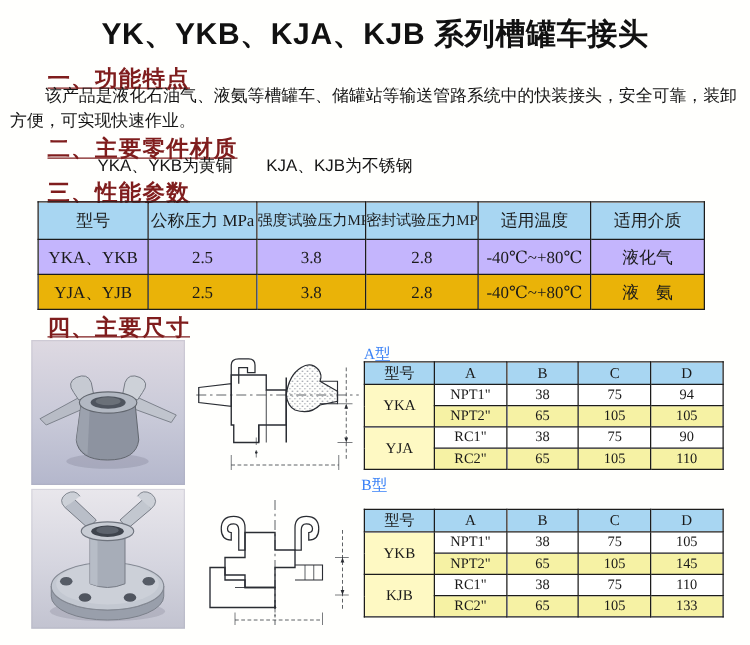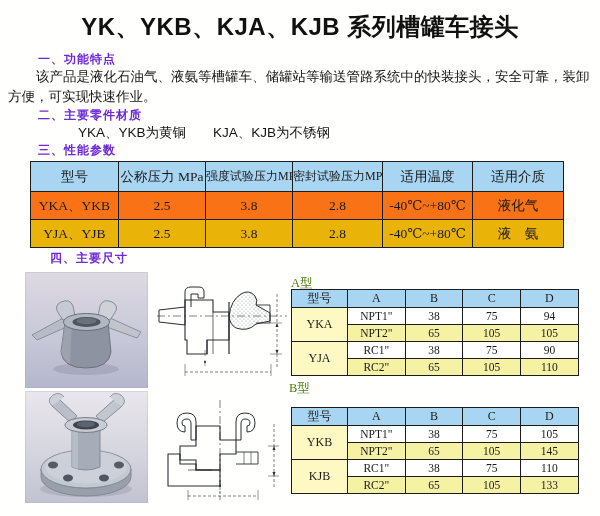--- a/index.html
+++ b/index.html
@@ -9,42 +9,42 @@
     color:#1a1a1a;overflow:hidden;position:relative;
   }
   .page{position:absolute;inset:0;width:600px;height:516px;padding-left:31px;}
   .abs{position:absolute;}
 
   .doc-title{
     top:11px;left:0;width:600px;text-align:center;
     font-size:24px;font-weight:bold;letter-spacing:.5px;color:#111;
   }
   .sec-head{
-    font-size:12px;font-weight:bold;color:#6d28d9;letter-spacing:1px;
+    font-size:18px;font-weight:bold;color:#7f1d1d;letter-spacing:1px;text-decoration:underline;
   }
   .body-text{font-size:13.5px;line-height:20px;color:#151515;}
   .indent{padding-left:28px;}
 
   
   table{border-collapse:collapse;table-layout:fixed;}
   .perf-table{width:533px;}
   .perf-table th,.perf-table td{
     border:1.6px solid #1c1c1c;text-align:center;vertical-align:middle;
     font-family:"Liberation Serif","DejaVu Serif",serif;
     padding:0;overflow:hidden;white-space:nowrap;
   }
   .perf-table th{background:#a8d6f2;height:29px;font-size:13.5px;font-weight:normal;}
   .perf-table th.narrow{font-size:12px;}
-  .perf-table td{height:27px;font-size:13.5px;background:#f97316;}
+  .perf-table td{height:27px;font-size:13.5px;background:#c4b5fd;}
   .perf-table tr.yellow td{background:#eab308;}
 
   
   .dim-label{
     font-family:"Liberation Serif","DejaVu Serif",serif;
-    font-size:12.5px;color:#4d7c0f;
+    font-size:12.5px;color:#3b82f6;
   }
   .dim-table{width:287px;}
   .dim-table th,.dim-table td{
     border:1.4px solid #1c1c1c;text-align:center;vertical-align:middle;
     font-family:"Liberation Serif","DejaVu Serif",serif;
     padding:0;overflow:hidden;white-space:nowrap;
   }
   .dim-table th{background:#a8d6f2;height:17px;font-size:12px;font-weight:normal;}
   .dim-table td{height:16px;font-size:11.5px;background:#ffffff;}
   .dim-table td.y{background:#f6f2a4;}
@@ -108,21 +108,21 @@
       <td>YJA、YJB</td>
       <td>2.5</td>
       <td>3.8</td>
       <td>2.8</td>
       <td>-40℃~+80℃</td>
       <td>液　氨</td>
     </tr>
   </tbody>
     </table>
 
-  <div class="abs sec-head" style="left:38px;top:250px;margin-left:12px;">四、主要尺寸</div>
+  <div class="abs sec-head" style="left:38px;top:250px;">四、主要尺寸</div>
 
   <div class="abs photo photo-a" style="left:25px;top:272px;width:123px;height:116px;">
     <svg width="123" height="116" viewBox="0 0 123 116">
       <ellipse cx="61" cy="97" rx="33" ry="6" fill="rgba(60,60,80,0.15)"></ellipse>
 
       <path d="M44,54 L12,68 L7,63 L40,45 Z" fill="#b8bcc6" stroke="#7d828c" stroke-width="0.8"></path>
 
       <path d="M79,54 L112,66 L116,60 L83,45 Z" fill="#c0c4cd" stroke="#7d828c" stroke-width="0.8"></path>
 
       <path d="M34,42 q-6,-8 2,-12 q9,-4 12,4 l2,10 l-12,4 Z" fill="#c6cad2" stroke="#767b85" stroke-width="0.8"></path>

